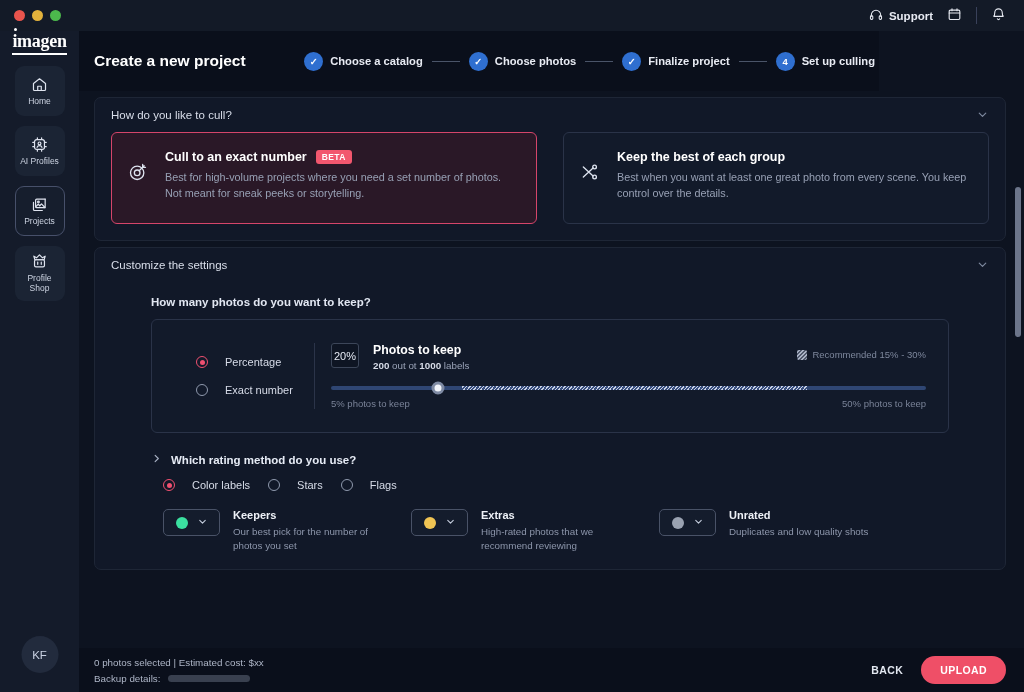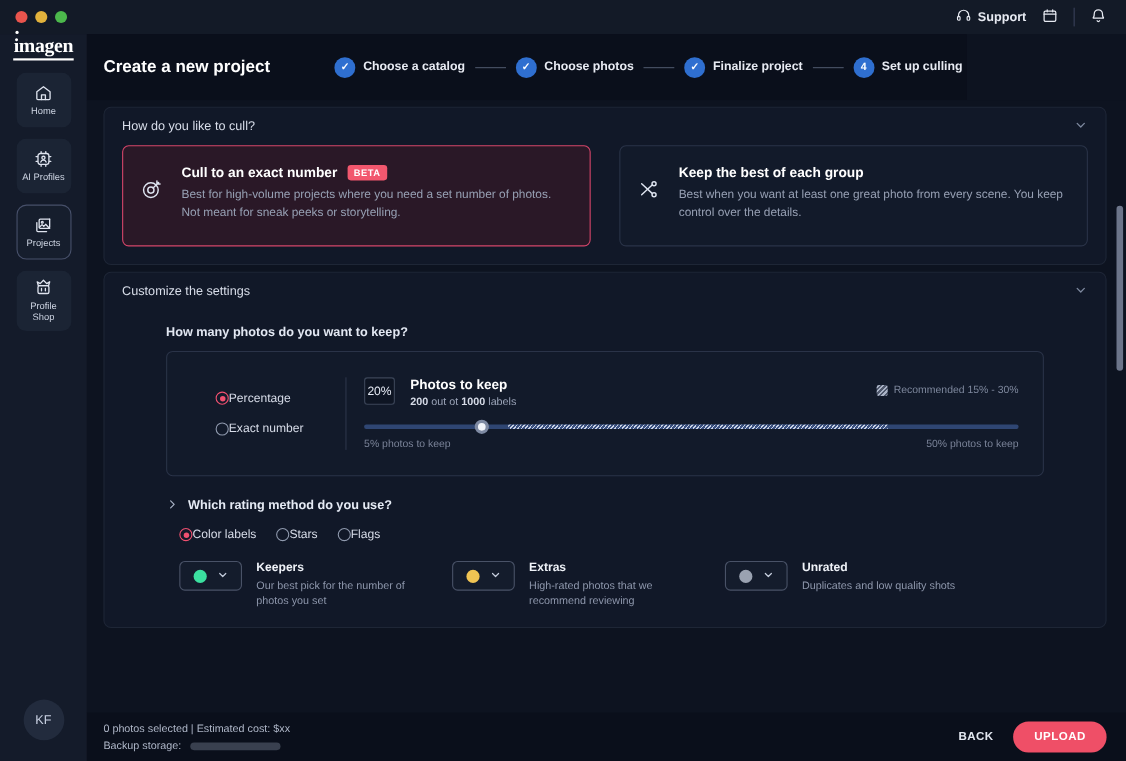--- a/index.html
+++ b/index.html
@@ -111,21 +111,21 @@
   .card-desc { color: #97a0b4; font-size: 10.8px; line-height: 1.5; max-width: 400px; }
 
   
   .sub-q { color: #e2e7f2; font-size: 11.5px; font-weight: bold; margin: 14px 0 11px 40px; }
   .keep-box {
     margin-left: 40px; margin-right: 40px; background: #121a2a;
     border: 1px solid #2a3348; border-radius: 6px; height: 114px;
     display: flex; align-items: center; padding: 0 0 0 8px;
   }
   .radios { width: 150px; padding-left: 36px; display: flex; flex-direction: column; gap: 16px; }
-  .radio { display: flex; align-items: flex-start; gap: 0; cursor: pointer; }
+  .radio { display: flex; align-items: flex-start; gap: 17px; cursor: pointer; }
   .rdot {
     width: 12px; height: 12px; border-radius: 50%; border: 1.5px solid #8f99ad;
     flex-shrink: 0; position: relative;
   }
   .rdot.on { border-color: #ef5070; }
   .rdot.on::after {
     content: ""; position: absolute; left: 2.5px; top: 2.5px;
     width: 5px; height: 5px; border-radius: 50%; background: #ef5070;
   }
   .rlabel { color: #d7dce8; font-size: 11px; }
@@ -518,21 +518,21 @@
 
     <div class="scrollbar">
       <div class="scroll-thumb"></div>
     </div>
   </div>
 
   <div class="footer">
     <div class="f-left">
       <div class="f-line">0 photos selected | Estimated cost: $xx</div>
       <div class="f-storage">
-        <span class="f-line">Backup storage:</span>
+        <span class="f-line">Backup details:</span>
         <span class="bar-bg">
           <span class="bar-fill" id="storagefill" style="width: 60%;"></span>
         </span>
       </div>
     </div>
     <div class="f-right">
       <button class="btn-back">BACK</button>
       <button class="btn-upload">UPLOAD</button>
     </div>
   </div>

